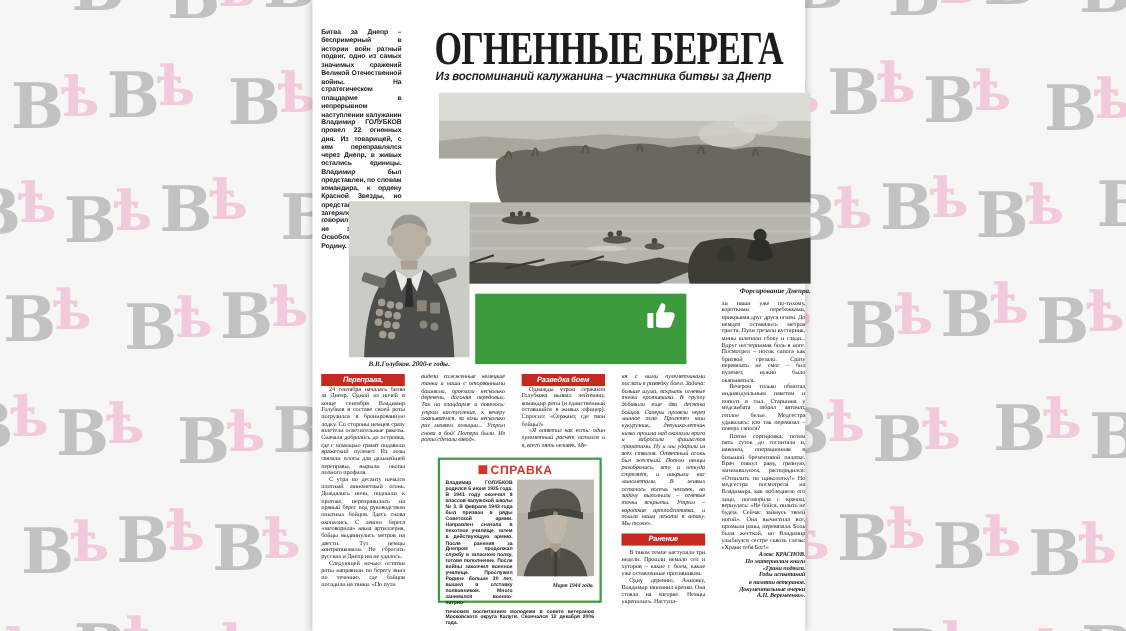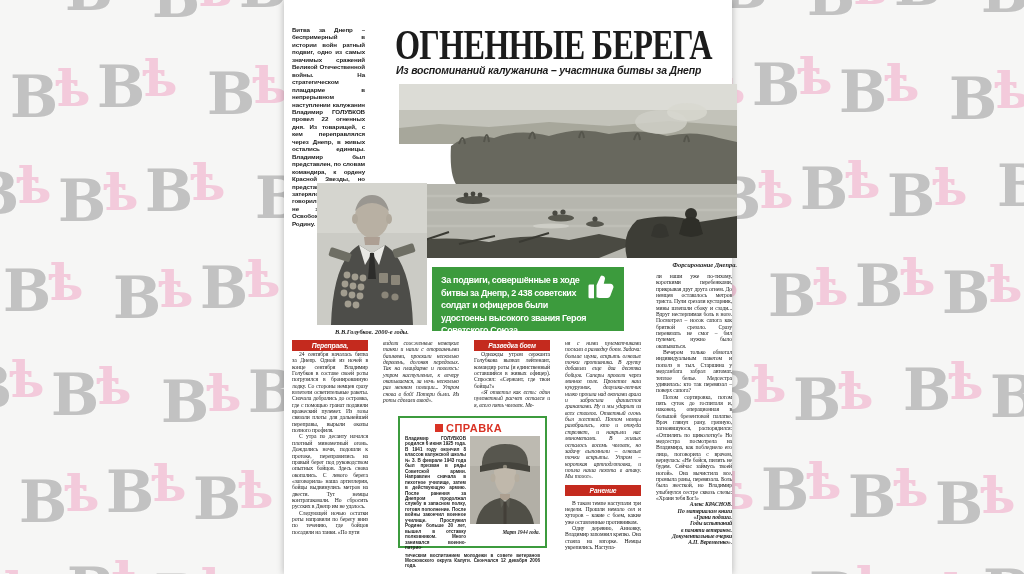--- a/index.html
+++ b/index.html
@@ -214,21 +214,20 @@
       <circle cx="68" cy="112" r="3.6"></circle>
         <circle cx="78" cy="114" r="3.6"></circle>
     </g>
   </svg>
   <div class="abs portrait-cap">В.В.Голубков. 2000-е годы.</div>
 
   <div class="abs quote-box" style="background-color: rgb(60, 155, 61);">
     <svg class="thumb" viewBox="0 0 24 24">
       <path fill="#ffffff" d="M3 10h3.4v11H3a1 1 0 0 1-1-1V11a1 1 0 0 1 1-1zm5.4 10.4V10.6l3.1-6.8A1.6 1.6 0 0 1 13 2.9c1.2 0 2.2 1 2.2 2.2 0 .2 0 .5-.1.7l-.9 3.6h5.3c1.4 0 2.5 1.1 2.5 2.5 0 .3-.1.6-.2.9l-2.4 6.3a2.5 2.5 0 0 1-2.3 1.6h-6.3c-.9 0-1.8-.3-2.4-.8z"></path>
     </svg>
-    <div class="txt">За подвиги, совершённые в ходе битвы за Днепр, 2 438 советских солдат и офицеров были удостоены высокого звания Героя Советского Союза</div>
   </div>
 
   <div class="abs col c1">
     <p class="khead noind" style="background-color: rgb(196, 42, 30);">Переправа, переправа...</p>
     <p>24 сентября началась битва за Днепр. Одной из ночей в конце сентября Владимир Голубков в составе своей роты погрузился в бронированную лодку. Со стороны немцев сразу взлетели осветительные ракеты. Сначала добрались до островка, где с помощью гранат подавили вражеский пулемет. Из лозы связали плоты для дальнейшей переправы, вырыли окопы полного профиля.</p>
     <p>С утра по десанту начался плотный минометный огонь. Дождались ночи, подошли к протоке, переправились на правый берег под руководством опытных бойцов. Здесь снова окопались. С левого берега «заговорила» наша артиллерия, бойцы выдвинулись метров на двести. Тут немцы контратаковали. Но сбросить русских в Днепр им не удалось.</p>
     <p>Следующей ночью остатки роты направили по берегу вниз по течению, где бойцов посадили на танки. «По пути</p>
   </div>
 
   <div class="abs col c2">

